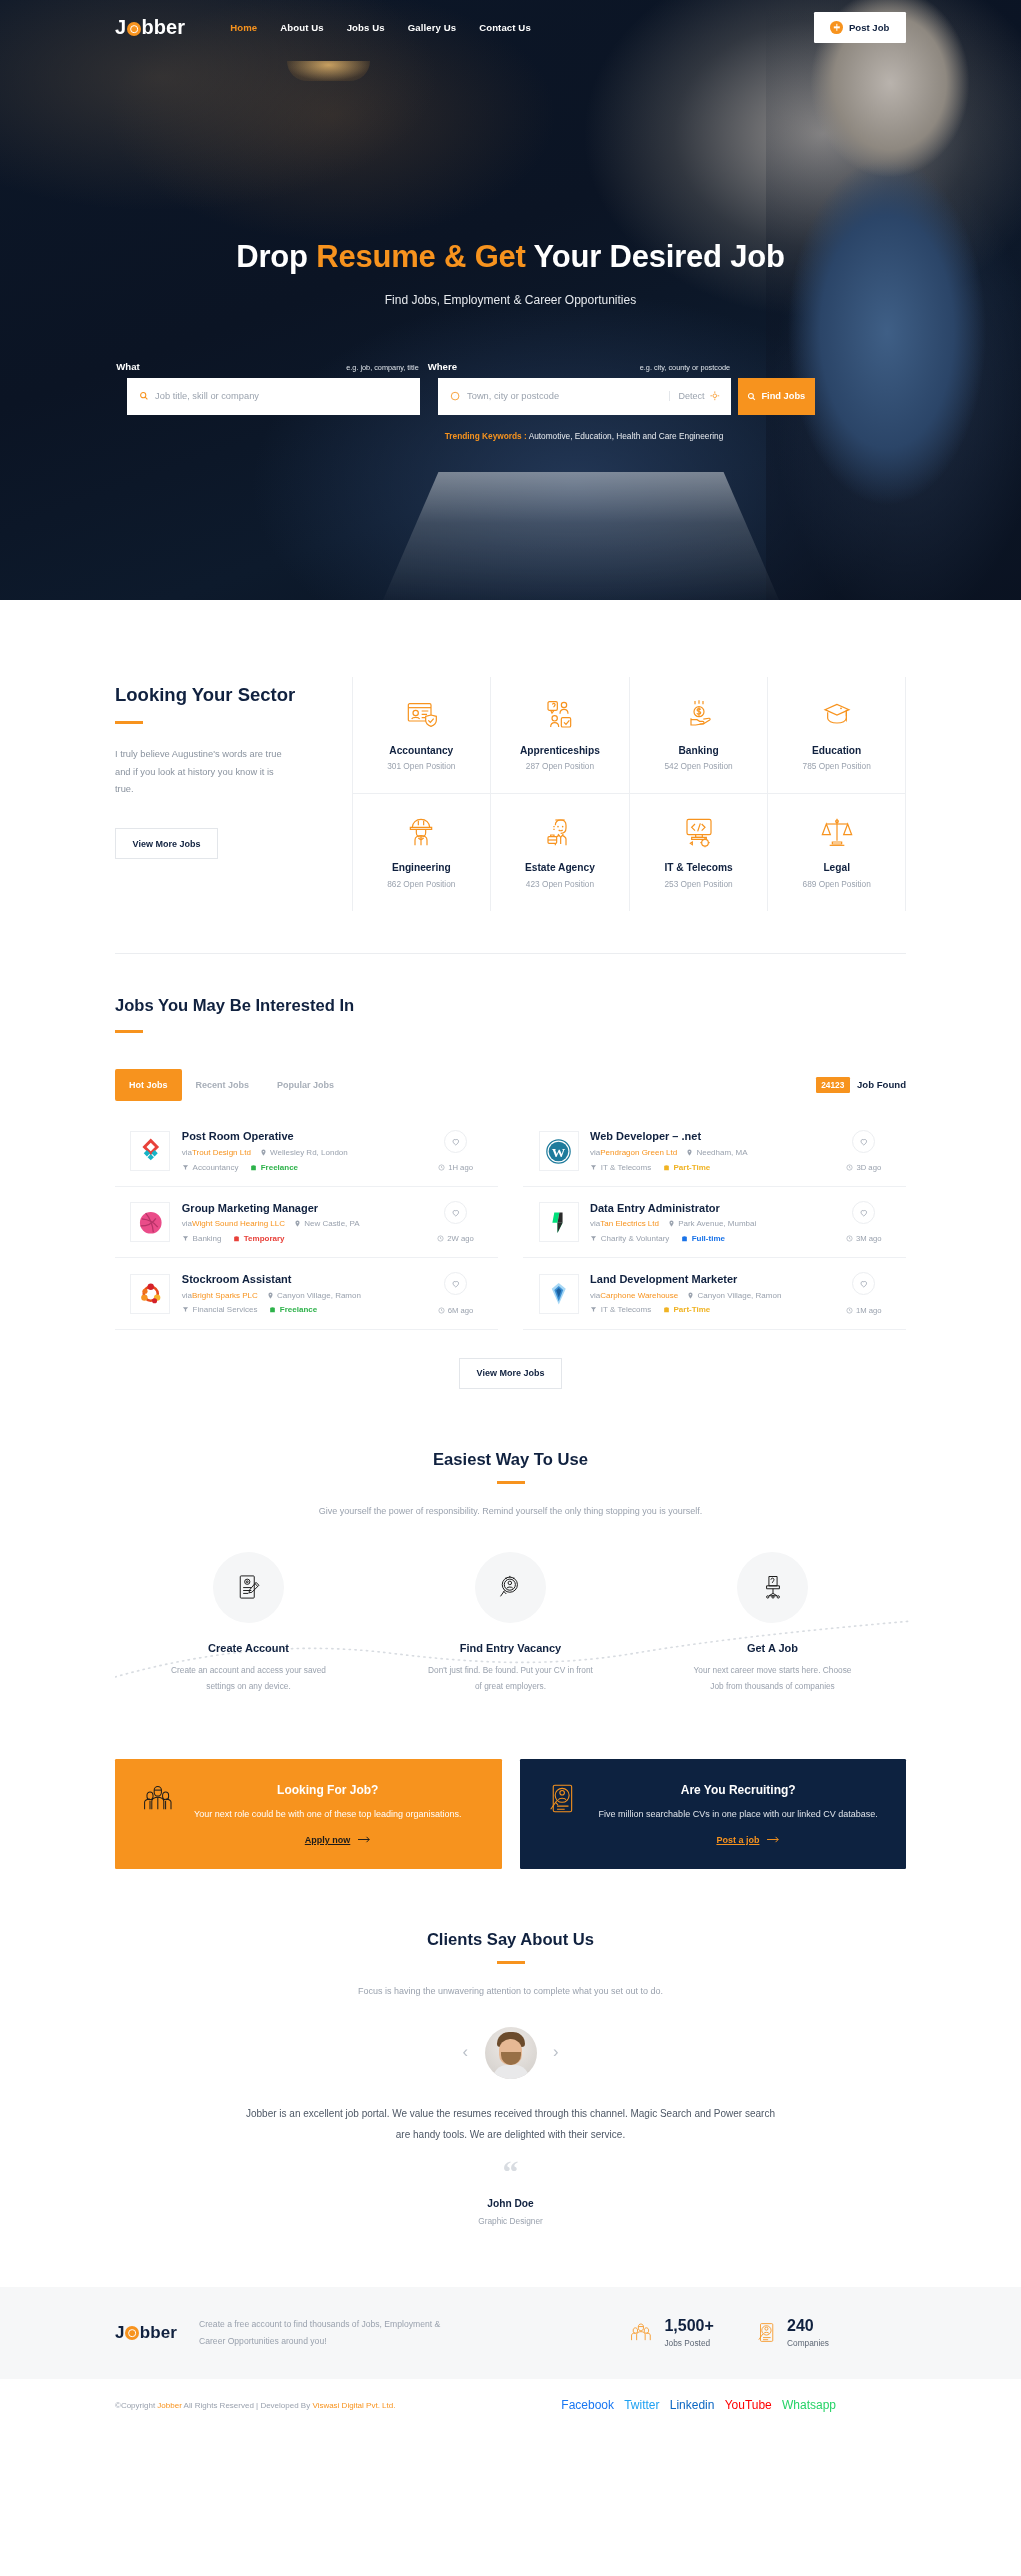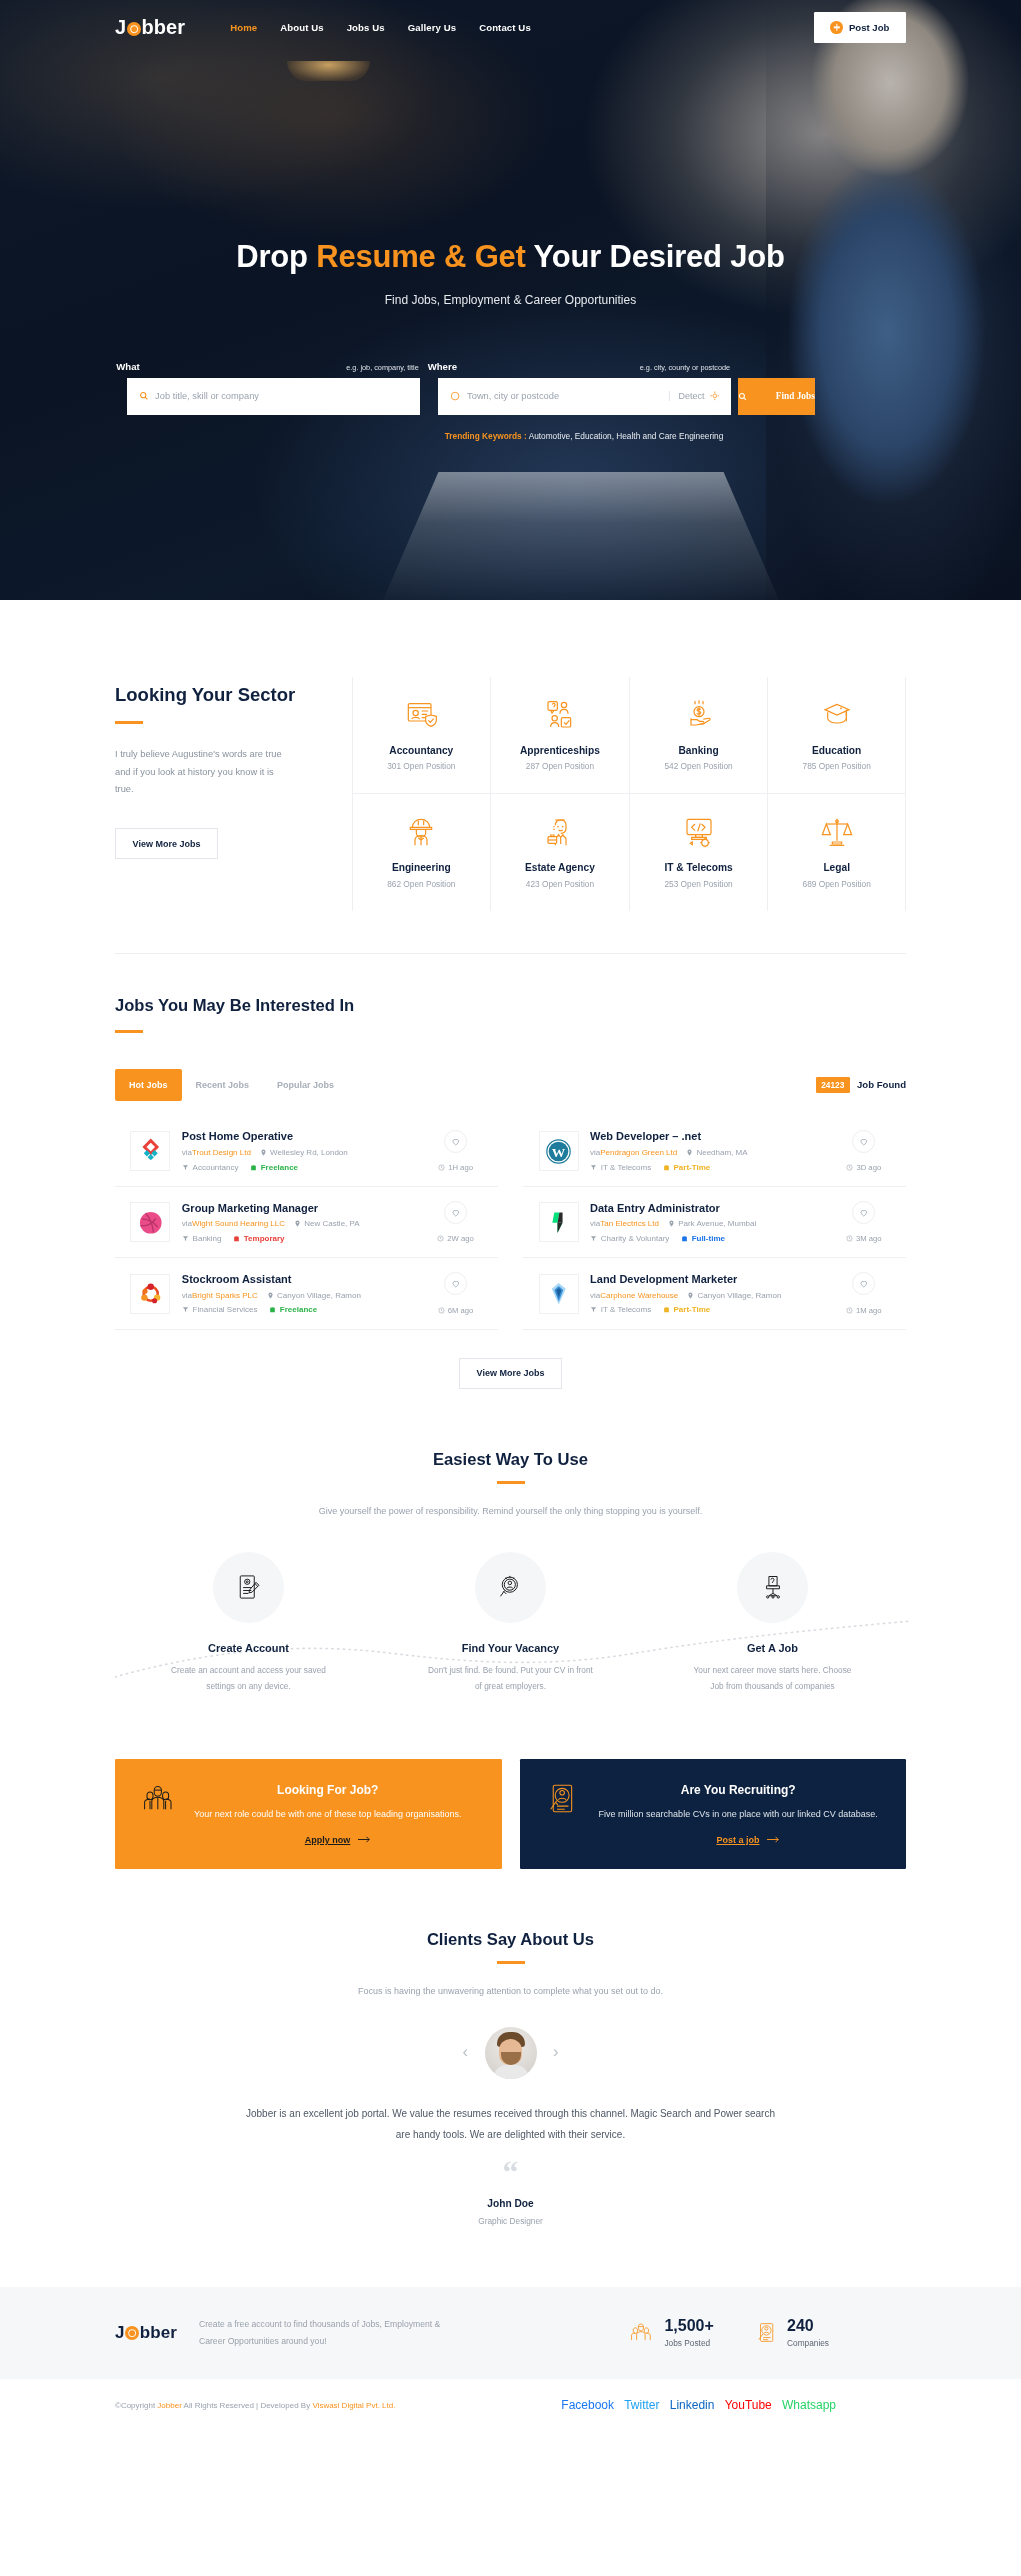--- a/index.html
+++ b/index.html
@@ -113,22 +113,22 @@
     font-size: 9.3px; color: #3a4454; background: transparent;
   }
   .sf-box input::placeholder { color: #9ba3ae; }
   .detect {
     font-size: 9px; color: #9ba3ae; border-left: 0.6px solid #e3e6ea;
     padding-left: 9px; display: flex; align-items: center; gap: 5.7px; cursor: pointer;
   }
   .find-jobs {
     margin-left: 6.4px; background: #f7931e; border: none; color: #fff;
     height: 37px; width: 77px; font-size: 9.3px; font-weight: 600;
-    font-family: Liberation Serif, serif; cursor: pointer;
-    display: flex; align-items: center; justify-content: space-between; gap: 5.1px;
+    font-family: Liberation Sans, sans-serif; cursor: pointer;
+    display: flex; align-items: center; justify-content: center; gap: 5.1px;
   }
   .trending {
     margin-top: 16.6px; text-align: center; font-size: 8.3px; padding-left: 147px;
   }
   .trending .tk-lbl { color: #f7931e; font-weight: 600; }
   .trending .tk-items { color: #e9ecf0; }
   svg.i { display: block; }
 
   
   .sectors { padding: 77px 0 0; }
@@ -529,21 +529,21 @@
       <div class="job-card">
         <div class="job-logo">
           <svg class="i" width="25.5" height="25.5" viewBox="0 0 40 40">
               <rect x="13" y="7" width="14" height="14" transform="rotate(45 20 14)" fill="none" stroke="#e8413a" stroke-width="4.5"></rect>
               <path d="M9 24l5-5 5 5-5 5z" fill="#16b3c6"></path>
               <path d="M21 24l5-5 5 5-5 5z" fill="#16b3c6"></path>
               <path d="M15 30l5-5 5 5-5 5z" fill="#16b3c6"></path>
             </svg>
         </div>
         <div class="job-body">
-          <div class="job-name">Post Home Operative</div>
+          <div class="job-name">Post Room Operative</div>
           <div class="job-meta1">
             <span><span class="job-via">via</span><span class="job-company">Trout Design Ltd</span></span>
             <span class="job-loc">
               <svg class="i" width="7" height="7" viewBox="0 0 24 24" fill="#9aa2ae">
                   <path d="M12 2C8 2 5 5 5 9c0 6 7 13 7 13s7-7 7-13c0-4-3-7-7-7zm0 9.5A2.5 2.5 0 1112 6.5a2.5 2.5 0 010 5z"></path>
                 </svg>
               <span>Wellesley Rd, London</span>
             </span>
           </div>
           <div class="job-meta2">
@@ -872,21 +872,21 @@
           <svg class="i" width="28" height="28" viewBox="0 0 48 48" fill="none" stroke="#1b1b1b" stroke-width="1.7">
               <circle cx="22" cy="20" r="13"></circle>
               <circle cx="22" cy="20" r="9.5"></circle>
               <circle cx="22" cy="17" r="3"></circle>
               <path d="M17 26c1.3-2.6 8.7-2.6 10 0"></path>
               <path d="M22 5v3M29 8l-1.5 2.5M15 8l1.5 2.5"></path>
               <path d="M13 30L6 40"></path>
               <path d="M11.5 31.5l4.5 4.5"></path>
             </svg>
         </div>
-        <div class="step-name">Find Your Vacancy</div>
+        <div class="step-name">Find Entry Vacancy</div>
         <div class="step-desc">Don't just find. Be found. Put your CV in front of great employers.</div>
       </div>
 
       <div class="step">
         <div class="step-circle">
           <svg class="i" width="28" height="28" viewBox="0 0 48 48" fill="none" stroke="#1b1b1b" stroke-width="1.7">
               <path d="M17 6h14v16H17z"></path>
               <path d="M20.5 11.5a2.6 2.6 0 114.4 1.8c0 1.8-2.2 1.8-2.2 3.6"></path>
               <path d="M13 22h22v5H13z"></path>
               <path d="M24 27v8"></path>

